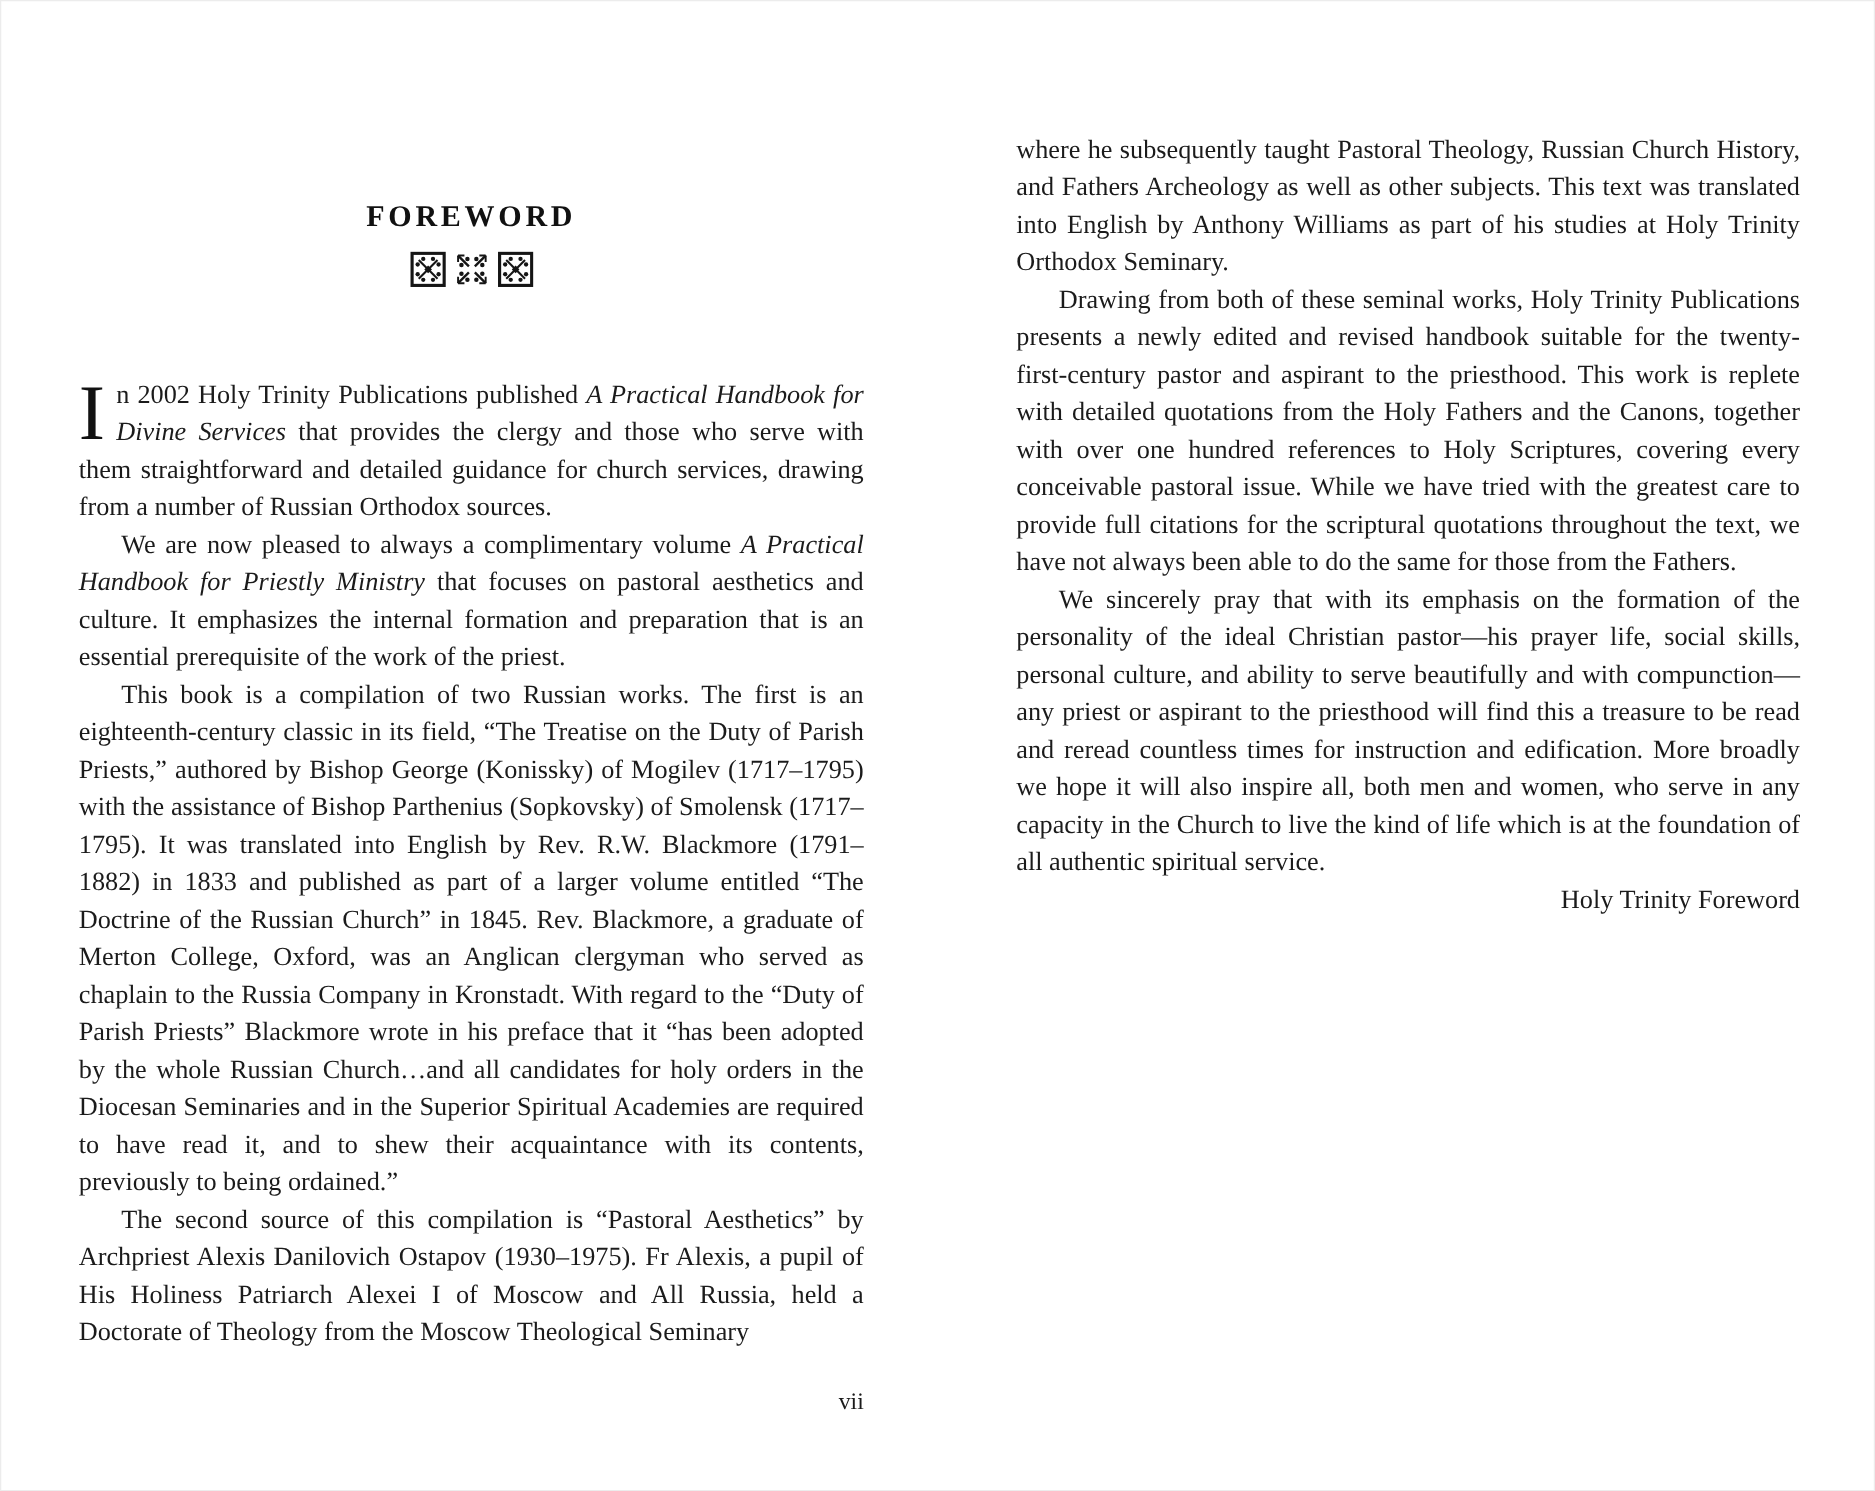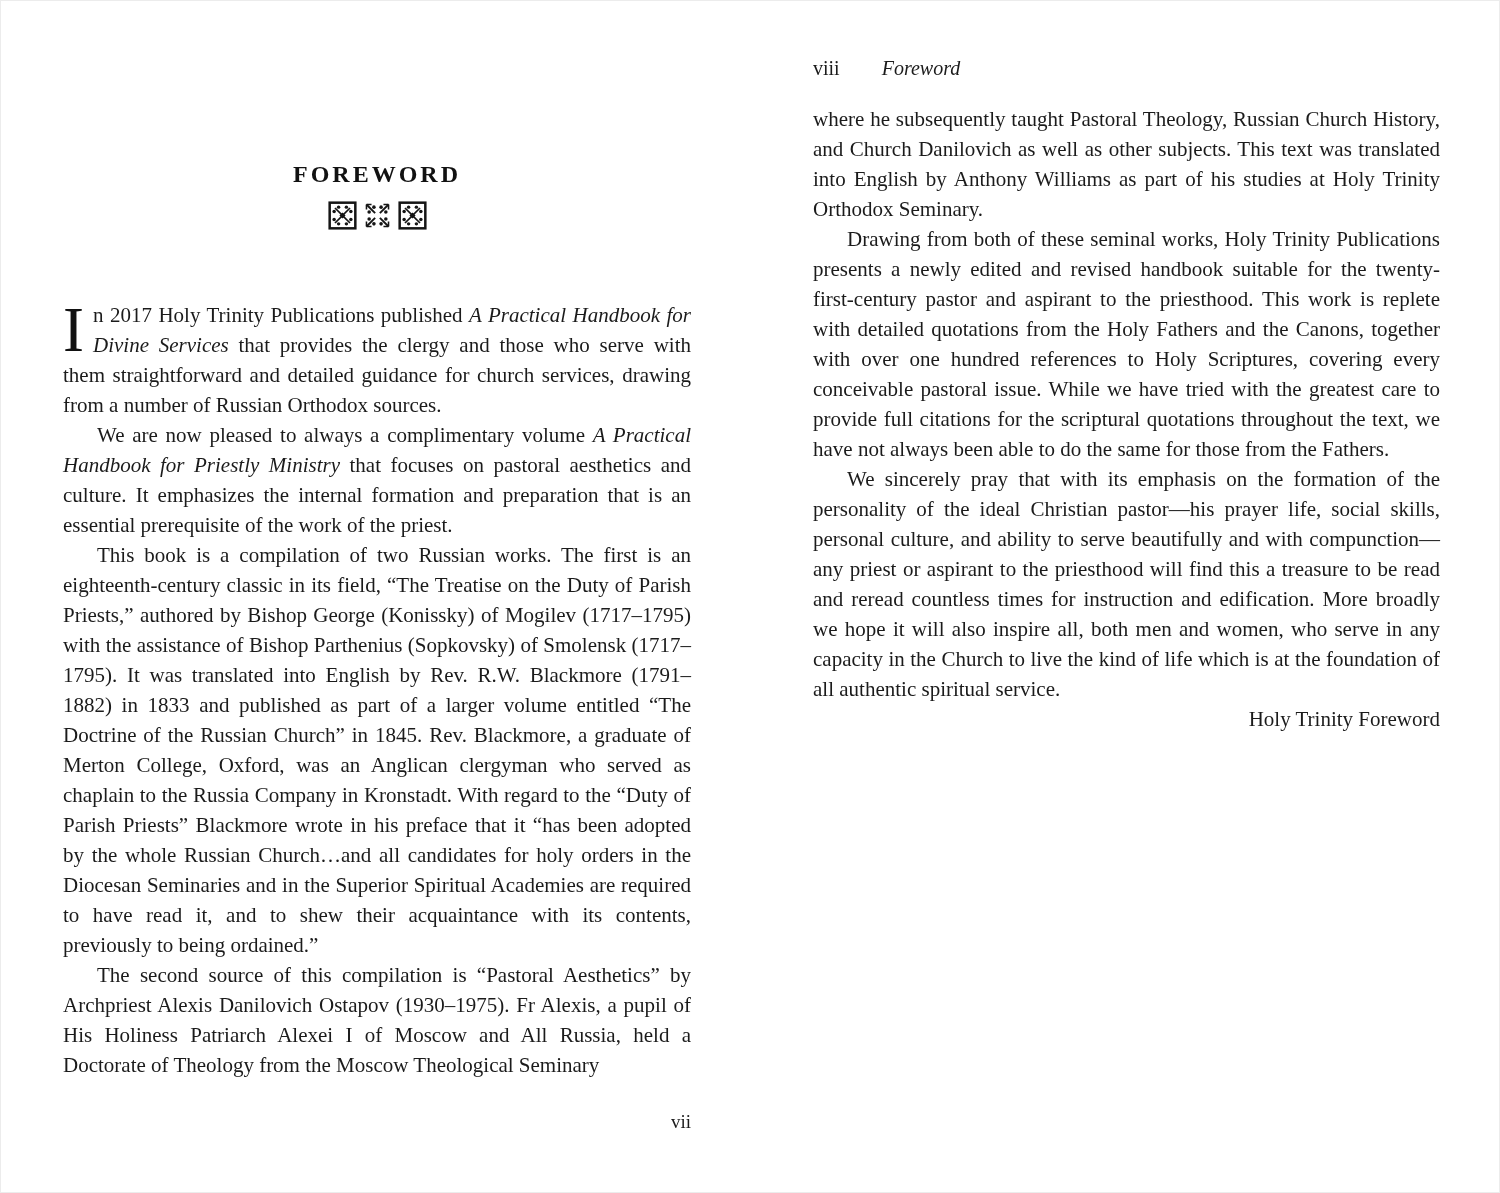--- a/index.html
+++ b/index.html
@@ -120,38 +120,35 @@
           </g>
           <use href="#sqArmR" transform="rotate(90 26 26)"></use>
           <use href="#sqArmR" transform="rotate(180 26 26)"></use>
           <use href="#sqArmR" transform="rotate(270 26 26)"></use>
         </g>
       </svg>
     </div>
 
     <div class="body-text">
       <p class="para">
-        <span class="dropcap">I</span><span><span>n 2017 Holy Trinity Publications published </span><span class="it">A Practical Handbook for Divine Services</span><span> that provides the clergy and those who serve with them straightforward and detailed guidance for church services, drawing from a number of Russian Orthodox sources.</span></span>
+        <span class="dropcap">I</span><span><span>n 2002 Holy Trinity Publications published </span><span class="it">A Practical Handbook for Divine Services</span><span> that provides the clergy and those who serve with them straightforward and detailed guidance for church services, drawing from a number of Russian Orthodox sources.</span></span>
       </p>
       <p class="para indent"><span>We are now pleased to always a complimentary volume </span><span class="it">A Practical Handbook for Priestly Ministry</span><span> that focuses on pastoral aesthetics and culture. It emphasizes the internal formation and preparation that is an essential prerequisite of the work of the priest.</span></p>
       <p class="para indent"><span>This book is a compilation of two Russian works. The first is an eighteenth-century classic in its field, “The Treatise on the Duty of Parish Priests,” authored by Bishop George (Konissky) of Mogilev (1717–1795) with the assistance of Bishop Parthenius (Sopkovsky) of Smolensk (1717–1795). It was translated into English by Rev. R.W. Blackmore (1791–1882) in 1833 and published as part of a larger volume entitled “The Doctrine of the Russian Church” in 1845. Rev. Blackmore, a graduate of Merton College, Oxford, was an Anglican clergyman who served as chaplain to the Russia Company in Kronstadt. With regard to the “Duty of Parish Priests” Blackmore wrote in his preface that it “has been adopted by the whole Russian Church…and all candidates for holy orders in the Diocesan Seminaries and in the Superior Spiritual Academies are required to have read it, and to shew their acquaintance with its contents, previously to being ordained.”</span></p>
       <p class="para indent"><span>The second source of this compilation is “Pastoral Aesthetics” by Archpriest Alexis Danilovich Ostapov (1930–1975). Fr Alexis, a pupil of His Holiness Patriarch Alexei I of Moscow and All Russia, held a Doctorate of Theology from the Moscow Theological Seminary</span></p>
     </div>
 
     <div class="folio-left">vii</div>
   </div>
 
   <div class="page page-right">
 
-    <div class="running-head">
-      <span>viii</span><span class="running-title">Foreword</span>
-    </div>
 
     <div class="body-text">
-      <p class="para"><span>where he subsequently taught Pastoral Theology, Russian Church History, and Church Danilovich as well as other subjects. This text was translated into English by Anthony Williams as part of his studies at Holy Trinity Orthodox Seminary.</span></p>
+      <p class="para"><span>where he subsequently taught Pastoral Theology, Russian Church History, and Fathers Archeology as well as other subjects. This text was translated into English by Anthony Williams as part of his studies at Holy Trinity Orthodox Seminary.</span></p>
       <p class="para indent"><span>Drawing from both of these seminal works, Holy Trinity Publications presents a newly edited and revised handbook suitable for the twenty-first-century pastor and aspirant to the priesthood. This work is replete with detailed quotations from the Holy Fathers and the Canons, together with over one hundred references to Holy Scriptures, covering every conceivable pastoral issue. While we have tried with the greatest care to provide full citations for the scriptural quotations throughout the text, we have not always been able to do the same for those from the Fathers.</span></p>
       <p class="para indent"><span>We sincerely pray that with its emphasis on the formation of the personality of the ideal Christian pastor—his prayer life, social skills, personal culture, and ability to serve beautifully and with compunction—any priest or aspirant to the priesthood will find this a treasure to be read and reread countless times for instruction and edification. More broadly we hope it will also inspire all, both men and women, who serve in any capacity in the Church to live the kind of life which is at the foundation of all authentic spiritual service.</span></p>
       <div class="signature">
         <div>Holy Trinity Foreword</div>
       </div>
     </div>
   </div>
 
 </div>
 

